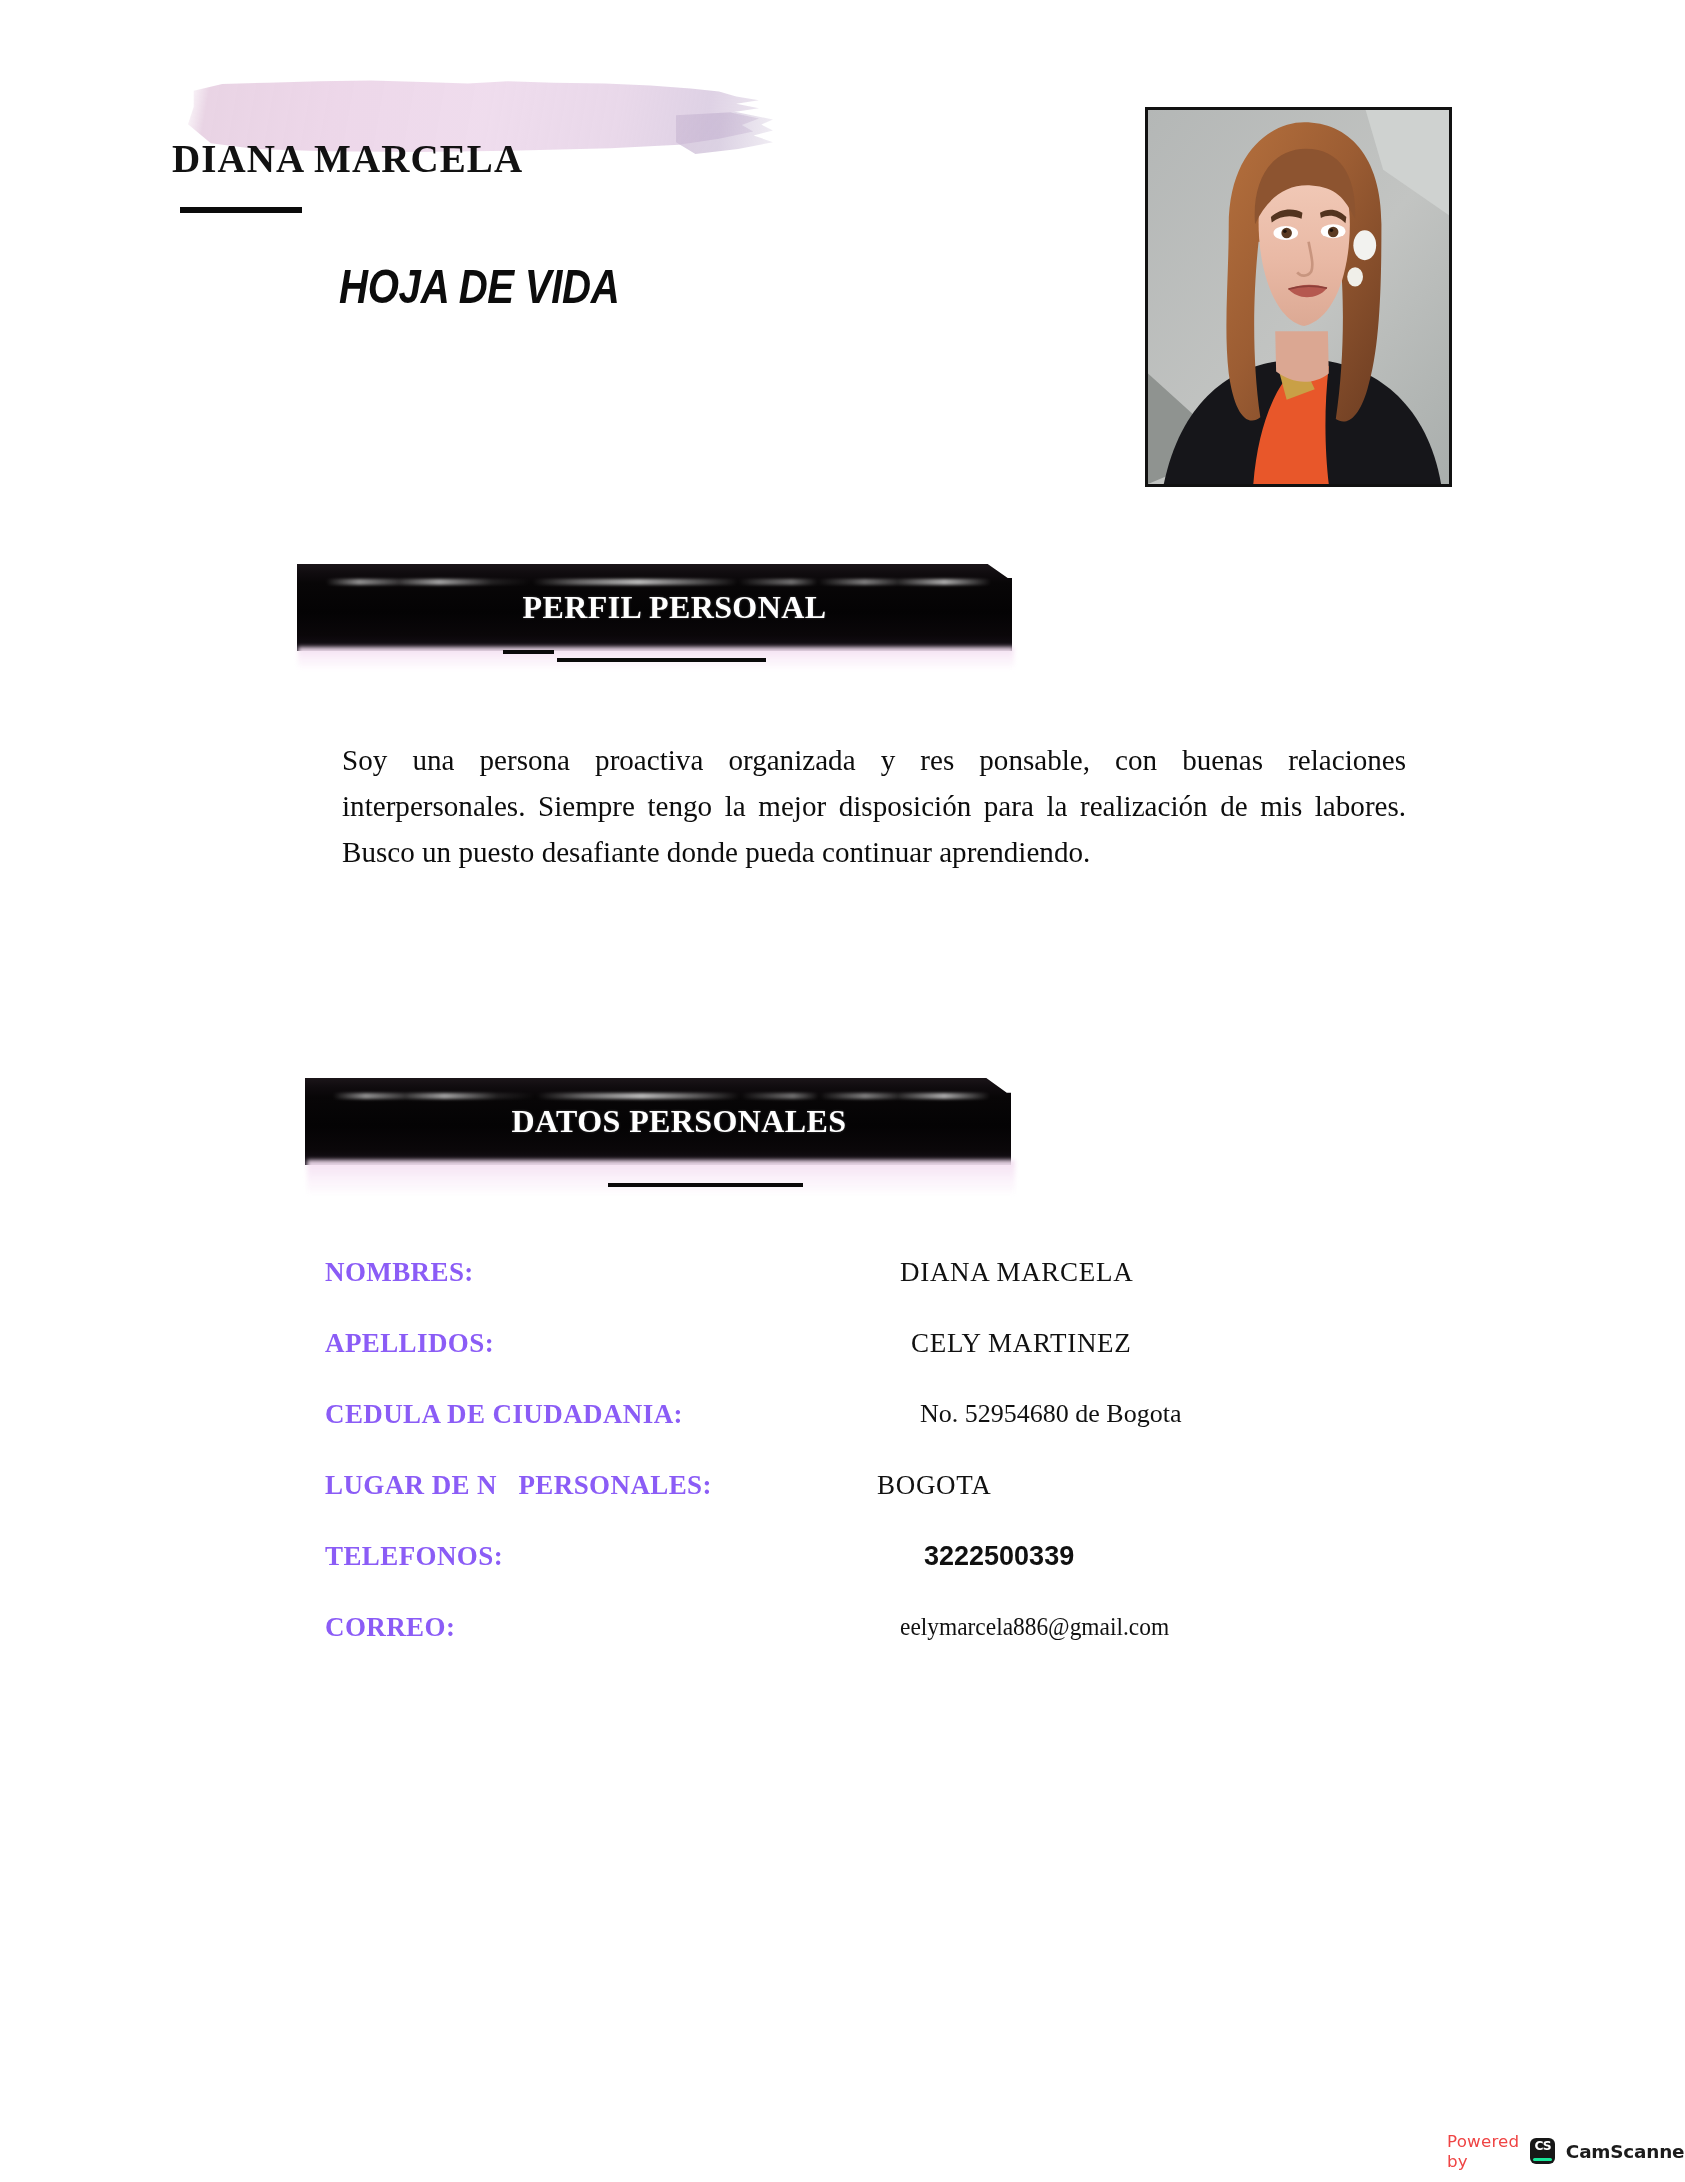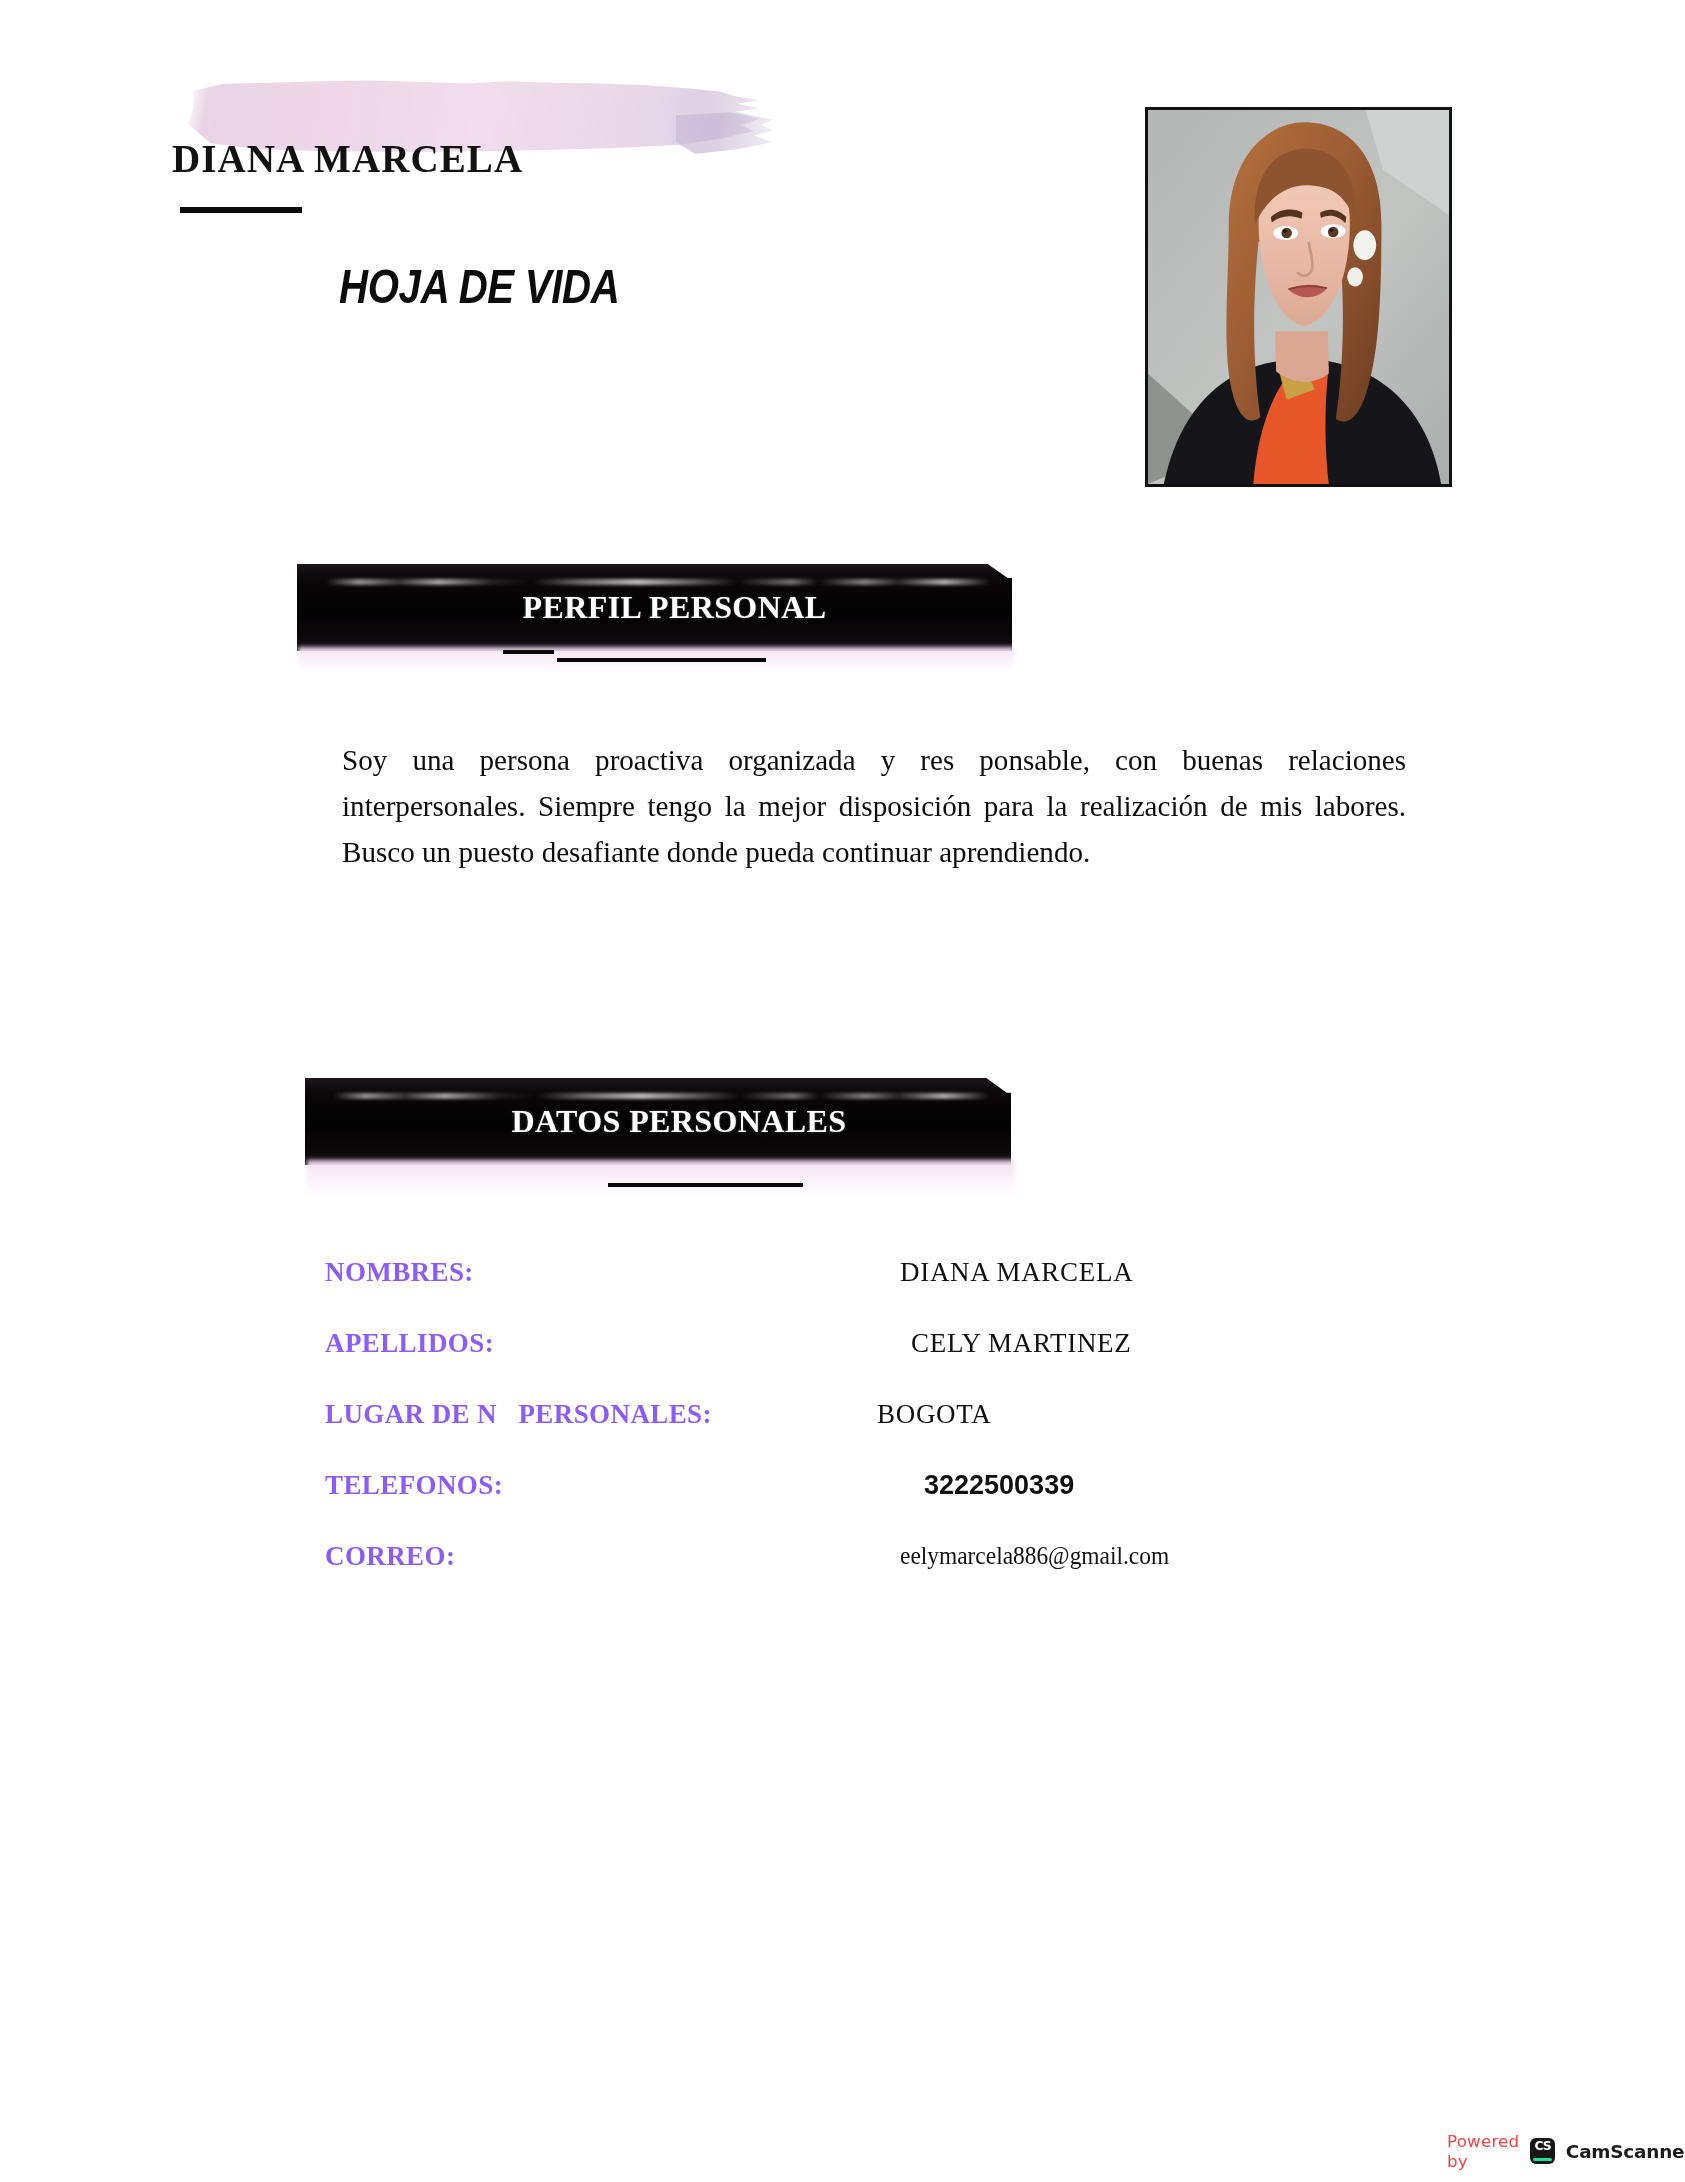--- a/index.html
+++ b/index.html
@@ -402,20 +402,24 @@
     <div class="data-row">
       <span class="data-label">NOMBRES:</span>
       <span class="data-value v-name">DIANA MARCELA</span>
     </div>
 
     <div class="data-row">
       <span class="data-label">APELLIDOS:</span>
       <span class="data-value v-last">CELY MARTINEZ</span>
     </div>
 
+    <div class="data-row">
+      <span class="data-label">CEDULA DE CIUDADANIA:</span>
+      <span class="data-value v-cedula">No. 52954680 de Bogota</span>
+    </div>
 
     <div class="data-row">
       <span class="data-label">LUGAR DE N   PERSONALES:</span>
       <span class="data-value v-city">BOGOTA</span>
     </div>
 
     <div class="data-row">
       <span class="data-label">TELEFONOS:</span>
       <span class="data-value v-phone">3222500339</span>
     </div>

